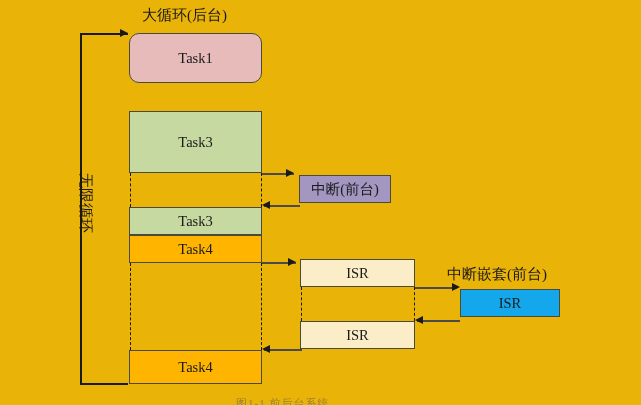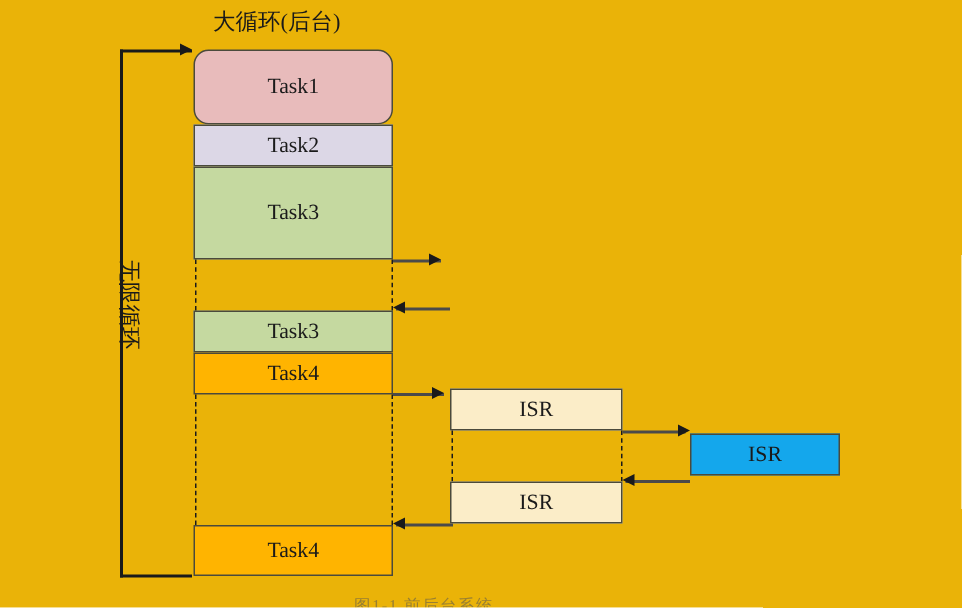--- a/index.html
+++ b/index.html
@@ -74,48 +74,49 @@
     opacity:.55;
   }
 </style>
 </head>
 <body>
 
 <div id="canvas">
 
   <div class="label" style="left:142px;top:8px;">大循环(后台)</div>
 
+  <div class="label" style="left:447px;top:267px;">中断嵌套(前台)</div>
 
   <div class="vline" style="left:80px;top:33px;width:48px;height:1.6px;"></div>
 
   <div class="vline" style="left:80px;top:33px;width:1.6px;height:352px;"></div>
 
   <div class="vline" style="left:80px;top:383.4px;width:48px;height:1.6px;"></div>
 
   <div class="arrowhead arrow-r" style="left:120px;top:28.6px;"></div>
 
   <div class="vtext" style="left:95px;top:173px;">无限循环</div>
 
   <div class="box" style="left:129px;top:33px;width:133px;height:50px;background:#e8bbbb;border-radius:10px;">Task1</div>
 
-  <div class="box" style="left:129px;top:83px;width:133px;height:28px;background:#dcd7e6;">Task2</div>
 
   <div class="box" style="left:129px;top:111px;width:133px;height:62px;background:#c5d9a0;">Task3</div>
 
   <div class="box" style="left:129px;top:207px;width:133px;height:28px;background:#c5d9a0;">Task3</div>
 
   <div class="box" style="left:129px;top:235px;width:133px;height:28px;background:#ffb400;">Task4</div>
 
   <div class="box" style="left:129px;top:350px;width:133px;height:34px;background:#ffb400;">Task4</div>
 
   <div class="dash" style="left:130px;top:173px;height:34px;"></div>
   <div class="dash" style="left:261px;top:173px;height:34px;"></div>
   <div class="dash" style="left:130px;top:263px;height:87px;"></div>
   <div class="dash" style="left:261px;top:263px;height:87px;"></div>
 
+  <div class="box" style="left:299px;top:175px;width:92px;height:28px;background:#a396c0;">中断(前台)</div>
 
   <div class="hline" style="left:262px;top:173.4px;width:32px;height:1.3px;"></div>
   <div class="arrowhead arrow-r" style="left:286px;top:169.4px;"></div>
 
   <div class="hline" style="left:264px;top:205.4px;width:36px;height:1.3px;"></div>
   <div class="arrowhead arrow-l" style="left:262px;top:201.4px;"></div>
 
   <div class="box" style="left:300px;top:259px;width:115px;height:28px;background:#fbedc8;">ISR</div>
 
   <div class="hline" style="left:262px;top:262.4px;width:34px;height:1.3px;"></div>

